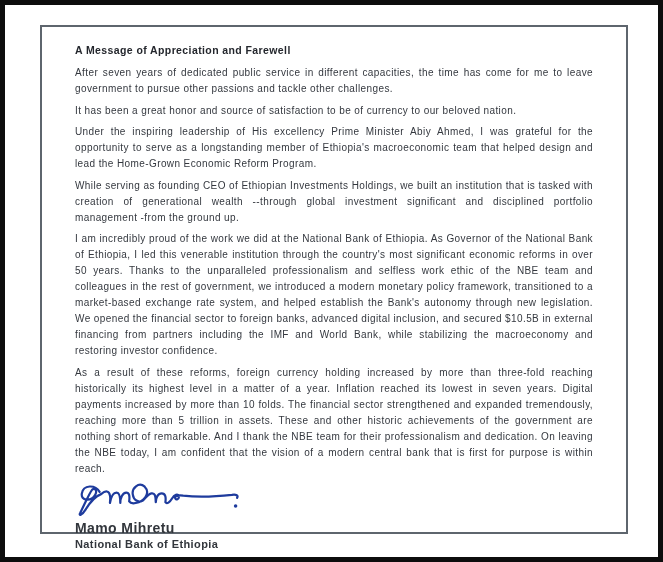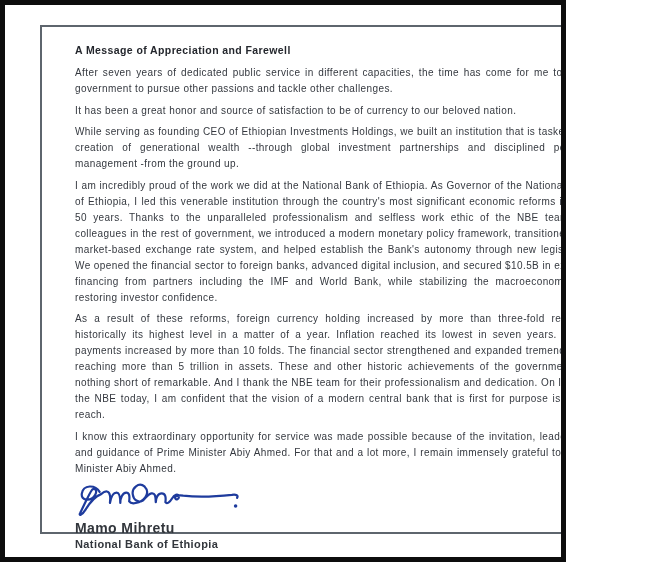--- a/index.html
+++ b/index.html
@@ -3,21 +3,21 @@
 <meta charset="utf-8">
 <style>
   html, body {
     margin: 0;
     padding: 0;
     background: #ffffff;
     font-family: "Liberation Sans", sans-serif;
   }
   .canvas {
     position: relative;
-    width: 566px;
+    width: 663px;
     height: 562px;
     box-sizing: border-box;
     border: 5px solid #0d0d0d;
     background: #ffffff;
     overflow: hidden;
   }
   .page-frame {
     position: absolute;
     left: 35px;
     top: 20px;
@@ -75,24 +75,24 @@
 <body>
 
 <div class="canvas">
   <div class="page-frame">
     <div class="letter-content">
 
       <h1 class="letter-heading">A Message of Appreciation and Farewell</h1>
 
       <p class="letter-paragraph">After seven years of dedicated public service in different capacities, the time has come for me to leave government to pursue other passions and tackle other challenges.</p>
       <p class="letter-paragraph">It has been a great honor and source of satisfaction to be of currency to our beloved nation.</p>
-      <p class="letter-paragraph">While serving as founding CEO of Ethiopian Investments Holdings, we built an institution that is tasked with creation of generational wealth --through global investment partnerships and disciplined portfolio management -from the ground up.</p>
+      <p class="letter-paragraph">Under the inspiring leadership of His excellency Prime Minister Abiy Ahmed, I was grateful for the opportunity to serve as a longstanding member of Ethiopia's macroeconomic team that helped design and lead the Home-Grown Economic Reform Program.</p>
+      <p class="letter-paragraph">While serving as founding CEO of Ethiopian Investments Holdings, we built an institution that is tasked with creation of generational wealth --through global investment significant and disciplined portfolio management -from the ground up.</p>
       <p class="letter-paragraph">I am incredibly proud of the work we did at the National Bank of Ethiopia. As Governor of the National Bank of Ethiopia, I led this venerable institution through the country's most significant economic reforms in over 50 years. Thanks to the unparalleled professionalism and selfless work ethic of the NBE team and colleagues in the rest of government, we introduced a modern monetary policy framework, transitioned to a market-based exchange rate system, and helped establish the Bank's autonomy through new legislation. We opened the financial sector to foreign banks, advanced digital inclusion, and secured $10.5B in external financing from partners including the IMF and World Bank, while stabilizing the macroeconomy and restoring investor confidence.</p>
       <p class="letter-paragraph">As a result of these reforms, foreign currency holding increased by more than three-fold reaching historically its highest level in a matter of a year. Inflation reached its lowest in seven years. Digital payments increased by more than 10 folds. The financial sector strengthened and expanded tremendously, reaching more than 5 trillion in assets. These and other historic achievements of the government are nothing short of remarkable. And I thank the NBE team for their professionalism and dedication. On leaving the NBE today, I am confident that the vision of a modern central bank that is first for purpose is within reach.</p>
-      <p class="letter-paragraph">I know this extraordinary opportunity for service was made possible because of the invitation, leadership, and guidance of Prime Minister Abiy Ahmed. For that and a lot more, I remain immensely grateful to Prime Minister Abiy Ahmed.</p>
 
       <div class="signature-block">
         <svg class="signature-scrawl" viewBox="0 0 230 46" width="170" height="34" aria-hidden="true">
           <path d="M36 12 C30 2 14 2 12 14 C10 24 24 26 30 16 C33 11 30 6 26 9 C22 14 16 28 10 40 C7 45 12 44 17 36 C23 26 30 18 38 15 C44 10 49 10 50 17 C51 21 50 24 50 27 C51 21 54 13 59 13 C63 13 64 18 64 27 C64 21 67 13 72 13 C76 13 77 17 76 25 C78 28 83 28 89 26 C99 22 104 12 97 5 C89 -2 79 7 81 16 C82 23 88 27 94 24 C98 21 101 15 106 14 C111 13 112 18 112 26 C112 20 115 14 120 14 C125 14 126 19 125 26 C127 29 131 26 134 21 C137 16 142 14 143 18 C144 22 139 24 138 20 C138 17 143 16 149 17 C166 19 196 18 215 16 C221 15 224 17 222 20" fill="none" stroke="#1e3b9d" stroke-width="3" stroke-linecap="round" stroke-linejoin="round"></path>
           <circle cx="220" cy="31" r="2.4" fill="#1e3b9d"></circle>
         </svg>
         <p class="signer-name">Mamo Mihretu</p>
         <p class="signer-org">National Bank of Ethiopia</p>
       </div>
 

